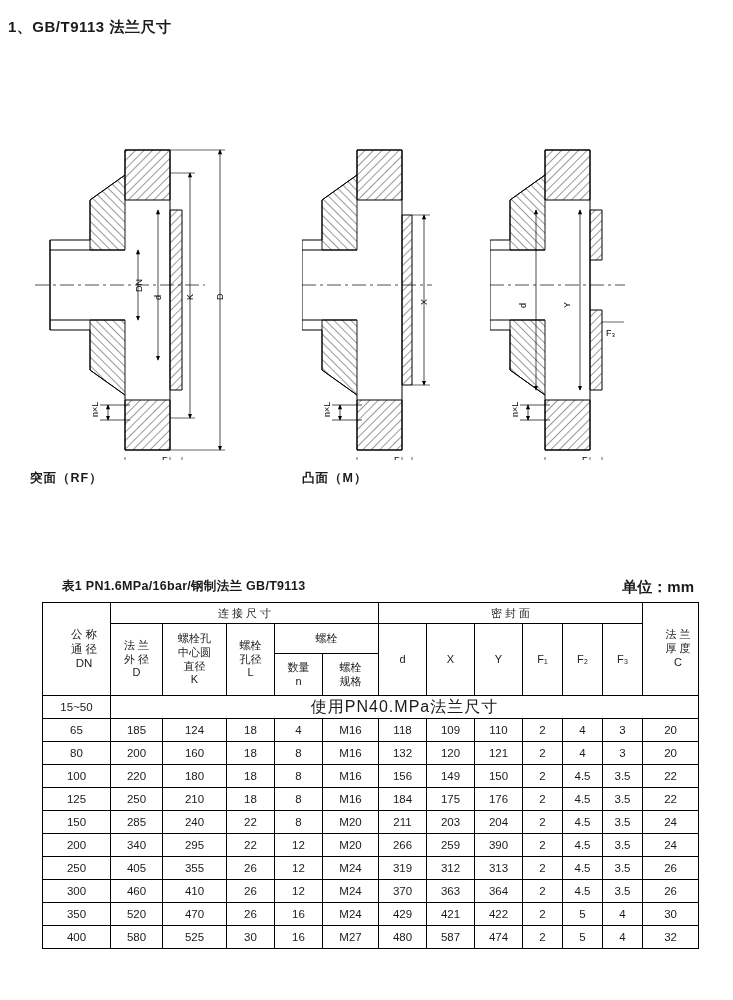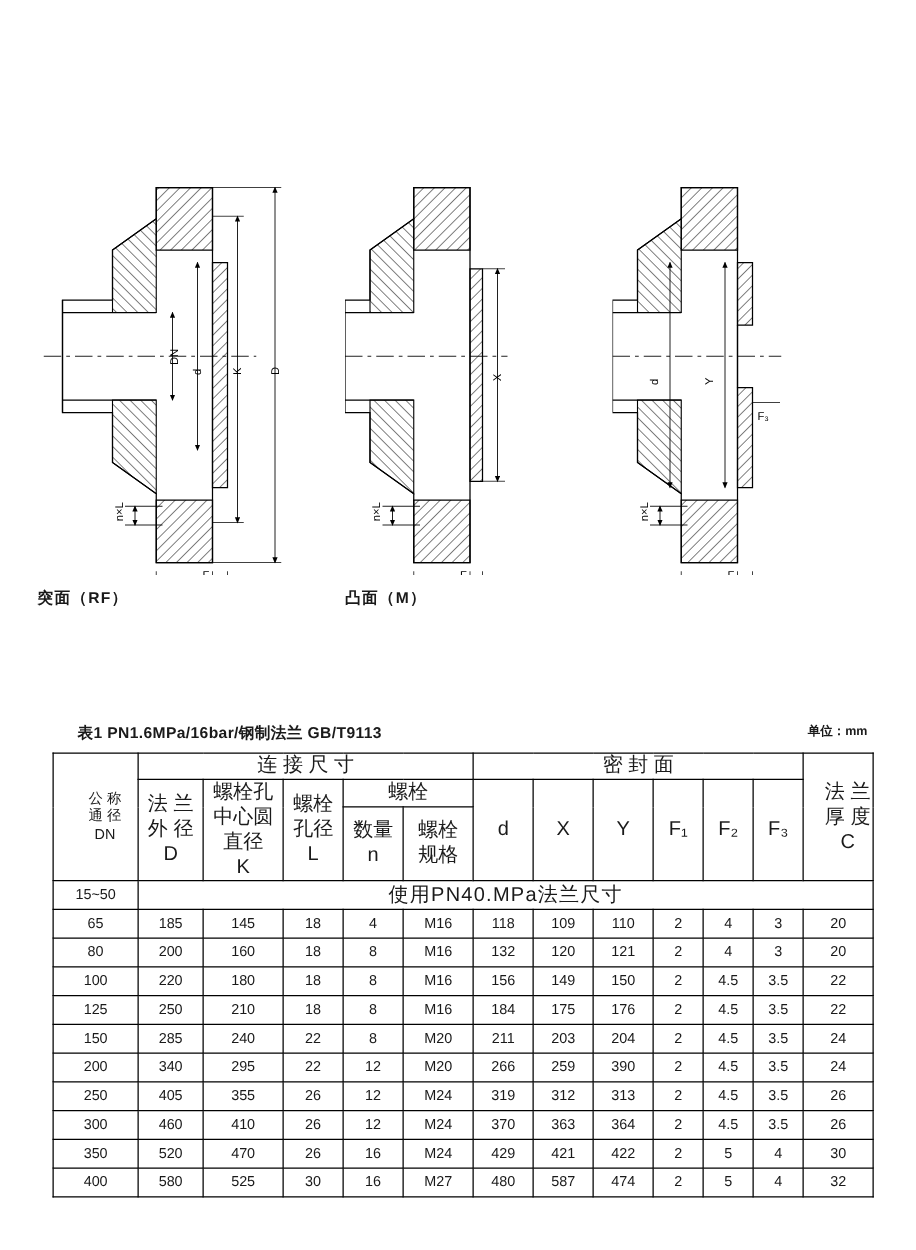--- a/index.html
+++ b/index.html
@@ -18,57 +18,60 @@
   .heading .num{font-weight:bold;}
 
   
   .drawings{position:absolute;left:0;top:60px;width:733px;height:450px;}
   .fig{position:absolute;top:0;}
   .fig-caption{
     position:absolute;top:410px;width:100%;
     font-size:12.5px;font-weight:bold;letter-spacing:1px;
   }
   #fig1{left:30px;width:240px;}
-  #fig2{left:276px;width:180px;}
+  #fig2{left:302px;width:180px;}
   #fig3{left:490px;width:200px;}
 
   
   .tablewrap{position:absolute;left:42px;top:578px;width:656px;}
   .tbl-head{
     position:relative;height:24px;
   }
   .tbl-title{
     position:absolute;left:20px;top:0;font-size:12.5px;font-weight:bold;
     letter-spacing:.3px;
   }
   .tbl-unit{
-    position:absolute;right:4px;top:0;font-size:10px;font-weight:bold;
+    position:absolute;right:4px;top:0;font-size:15px;font-weight:bold;
   }
   table{
     border-collapse:collapse;width:656px;
     font-size:11.5px;table-layout:fixed;
   }
   table td,table th{
     border:1px solid #000;text-align:center;vertical-align:middle;
     padding:0;font-weight:normal;height:21px;
     font-family:"Liberation Sans", sans-serif;
   }
-  thead td{font-size:16px;line-height:1.15;}
+  thead td{font-size:11px;line-height:1.15;}
   .hgroup{height:20px;}
   .tall{height:92px;padding-left:15px;}
   .vstack{display:block;line-height:1.25;}
   .merged-note{font-size:16px;letter-spacing:1px;}
   tbody td{height:22px;font-size:11.5px;}
   .dn-cell{font-size:11.5px;}
 </style>
 </head>
 <body>
 
 <div class="page">
 
+  <div class="heading">
+    <span class="num">1、</span><span>GB/T9113 法兰尺寸</span>
+  </div>
 
   <div class="drawings">
 
     <div class="fig" id="fig1">
       <svg width="240" height="400" viewBox="0 0 240 400">
         <defs>
           <pattern id="hatchA" width="6" height="6" patternTransform="rotate(45)" patternUnits="userSpaceOnUse">
             <line x1="0" y1="0" x2="0" y2="6" stroke="#000" stroke-width="0.8"></line>
           </pattern>
           <pattern id="hatchB" width="6" height="6" patternTransform="rotate(-45)" patternUnits="userSpaceOnUse">
@@ -282,21 +285,21 @@
       </thead>
       <tbody>
         <tr>
           <td>15~50</td>
           <td colspan="12" class="merged-note">使用PN40.MPa法兰尺寸</td>
         </tr>
 
         <tr>
           <td>65</td>
           <td>185</td>
-          <td>145</td>
+          <td>124</td>
           <td>18</td>
           <td>4</td>
           <td>M16</td>
           <td>118</td>
           <td>109</td>
           <td>110</td>
           <td>2</td>
           <td>4</td>
           <td>3</td>
           <td>20</td>

